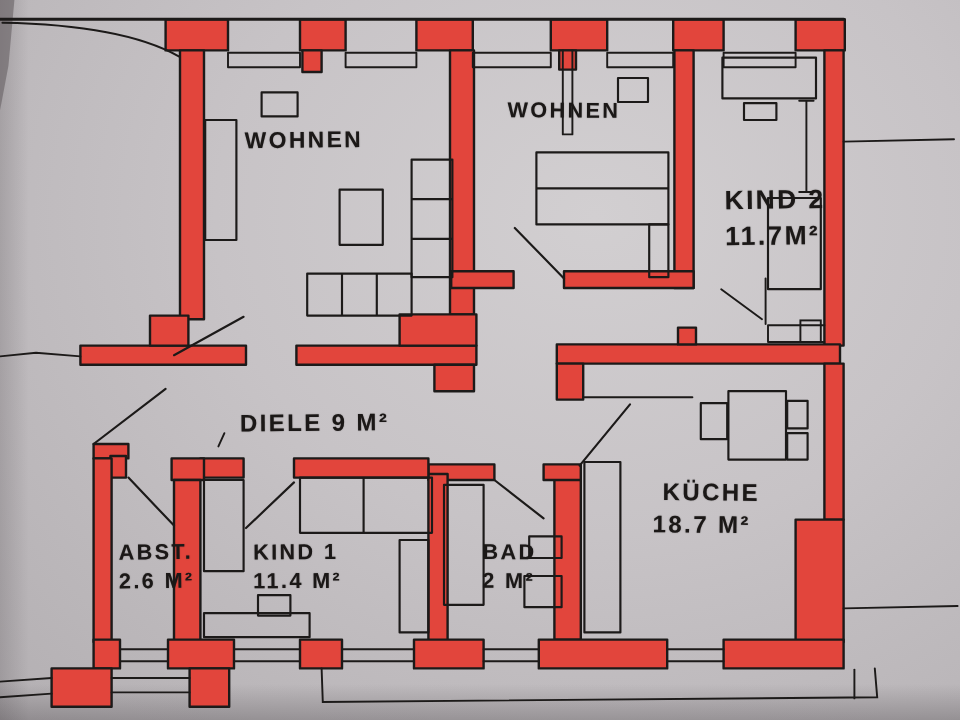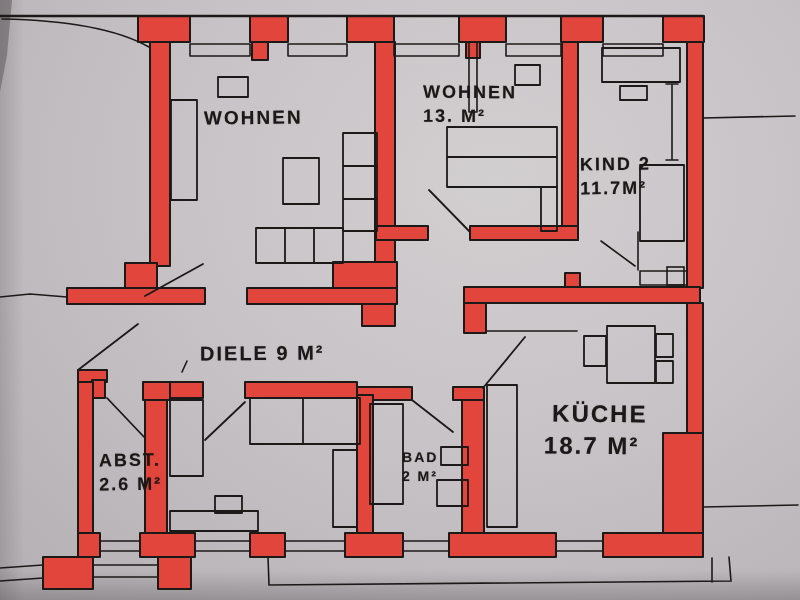--- a/index.html
+++ b/index.html
@@ -20,27 +20,27 @@
     font-weight:700;
     line-height:1.35;
     letter-spacing:2px;
     font-size:19px;
     white-space:nowrap;
     text-shadow:0 0 1px rgba(27,24,23,.45);
   }
   .room-label .area{display:block;}
   .lab-wohnen{left:204px;top:105px;transform:rotate(-.6deg);}
   .lab-eltern{left:423px;top:80px;transform:rotate(.4deg);font-size:18px;}
-  .lab-kind2{left:580px;top:152px;transform:rotate(-.8deg);font-size:18px;}
+  .lab-kind2{left:580px;top:152px;transform:rotate(-.8deg);font-size:22px;padding-left:24px;}
   .lab-diele{left:200px;top:340px;transform:rotate(-.5deg);font-size:20px;}
-  .lab-kueche{left:552px;top:398px;transform:rotate(.5deg);font-size:24px;}
+  .lab-kueche{left:552px;top:398px;transform:rotate(.5deg);font-size:20px;}
   .lab-kueche .area{margin-left:-8px;}
   .lab-abst{left:99px;top:448px;transform:rotate(-.7deg);font-size:18px;}
   .lab-kind1{left:211px;top:448px;transform:rotate(-.4deg);font-size:18px;}
-  .lab-bad{left:402px;top:448px;transform:rotate(.3deg);font-size:14px;}
+  .lab-bad{left:402px;top:448px;transform:rotate(.3deg);font-size:18px;}
 </style>
 </head>
 <body>
 
 <div id="stage">
 
   <svg id="plan-svg" width="800" height="600" viewBox="0 0 800 600">
 
     <polygon points="0,0 12,0 7,55 0,92" fill="#6b6569" opacity="0.65"></polygon>
 
@@ -187,21 +187,20 @@
       <rect x="656" y="361" width="17" height="22"></rect>
     </g>
   </svg>
 
   <div class="room-label lab-wohnen">
     <span>WOHNEN</span>
   </div>
 
   <div class="room-label lab-eltern">
     <span>WOHNEN</span>
-    <span class="area">13. M²</span>
   </div>
 
   <div class="room-label lab-kind2">
     <span>KIND 2</span>
     <span class="area">11.7M²</span>
   </div>
 
   <div class="room-label lab-diele">
     <span>DIELE 9 M²</span>
   </div>
@@ -209,19 +208,23 @@
   <div class="room-label lab-kueche">
     <span>KÜCHE</span>
     <span class="area">18.7 M²</span>
   </div>
 
   <div class="room-label lab-abst">
     <span>ABST.</span>
     <span class="area">2.6 M²</span>
   </div>
 
+  <div class="room-label lab-kind1">
+    <span>KIND 1</span>
+    <span class="area">11.4 M²</span>
+  </div>
 
   <div class="room-label lab-bad">
     <span>BAD</span>
     <span class="area">2 M²</span>
   </div>
 
 </div>
 
 </body></html>

